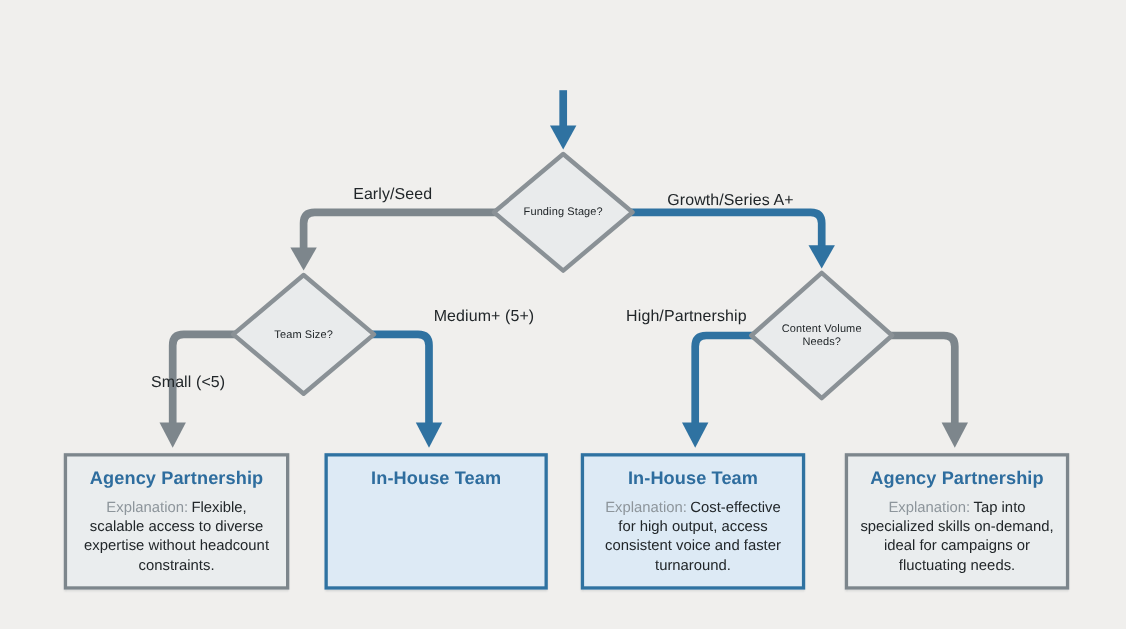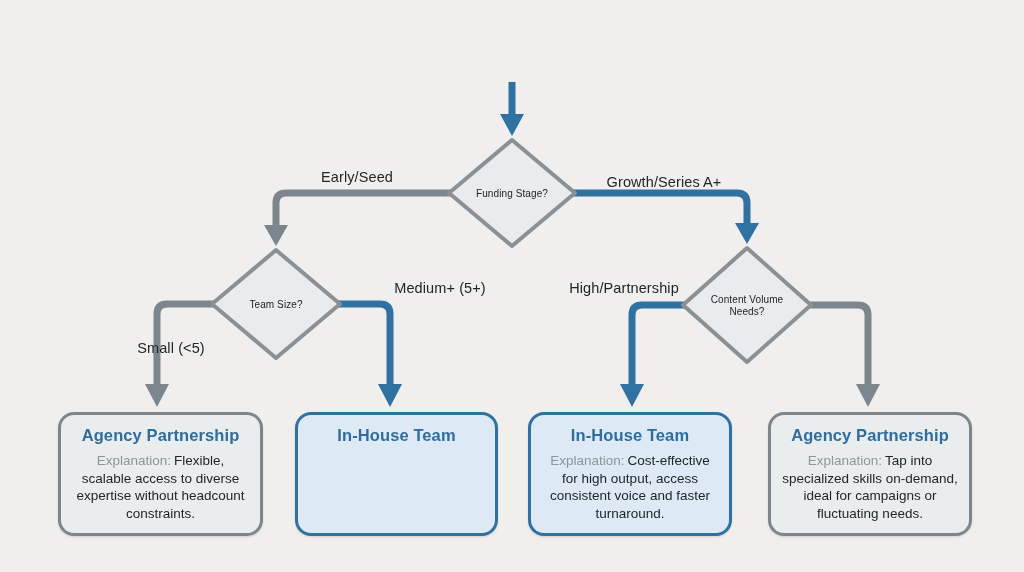--- a/index.html
+++ b/index.html
@@ -50,21 +50,21 @@
   .elabel{
     position:absolute;transform:translate(-50%,-50%);
     white-space:nowrap;
     font-size:14.5px;color:var(--text_dark);letter-spacing:.1px;
   }
 
   
   .outcome{
     position:absolute;top:412px;height:124px;
     box-sizing:border-box;
-    border-radius:16px;
+    border-radius:0;
     border:3.5px solid var(--gray);
     background:var(--agency_fill);
     padding:11px 10px 8px 10px;
     text-align:center;
     box-shadow:0 1px 2px rgba(60,70,80,.18);
   }
   .outcome.inhouse{border-color:var(--blue);background:var(--inhouse_fill);}
   .outcome-title{
     font-size:16.5px;font-weight:bold;color:var(--title_blue);
     margin-bottom:7px;letter-spacing:.1px;

